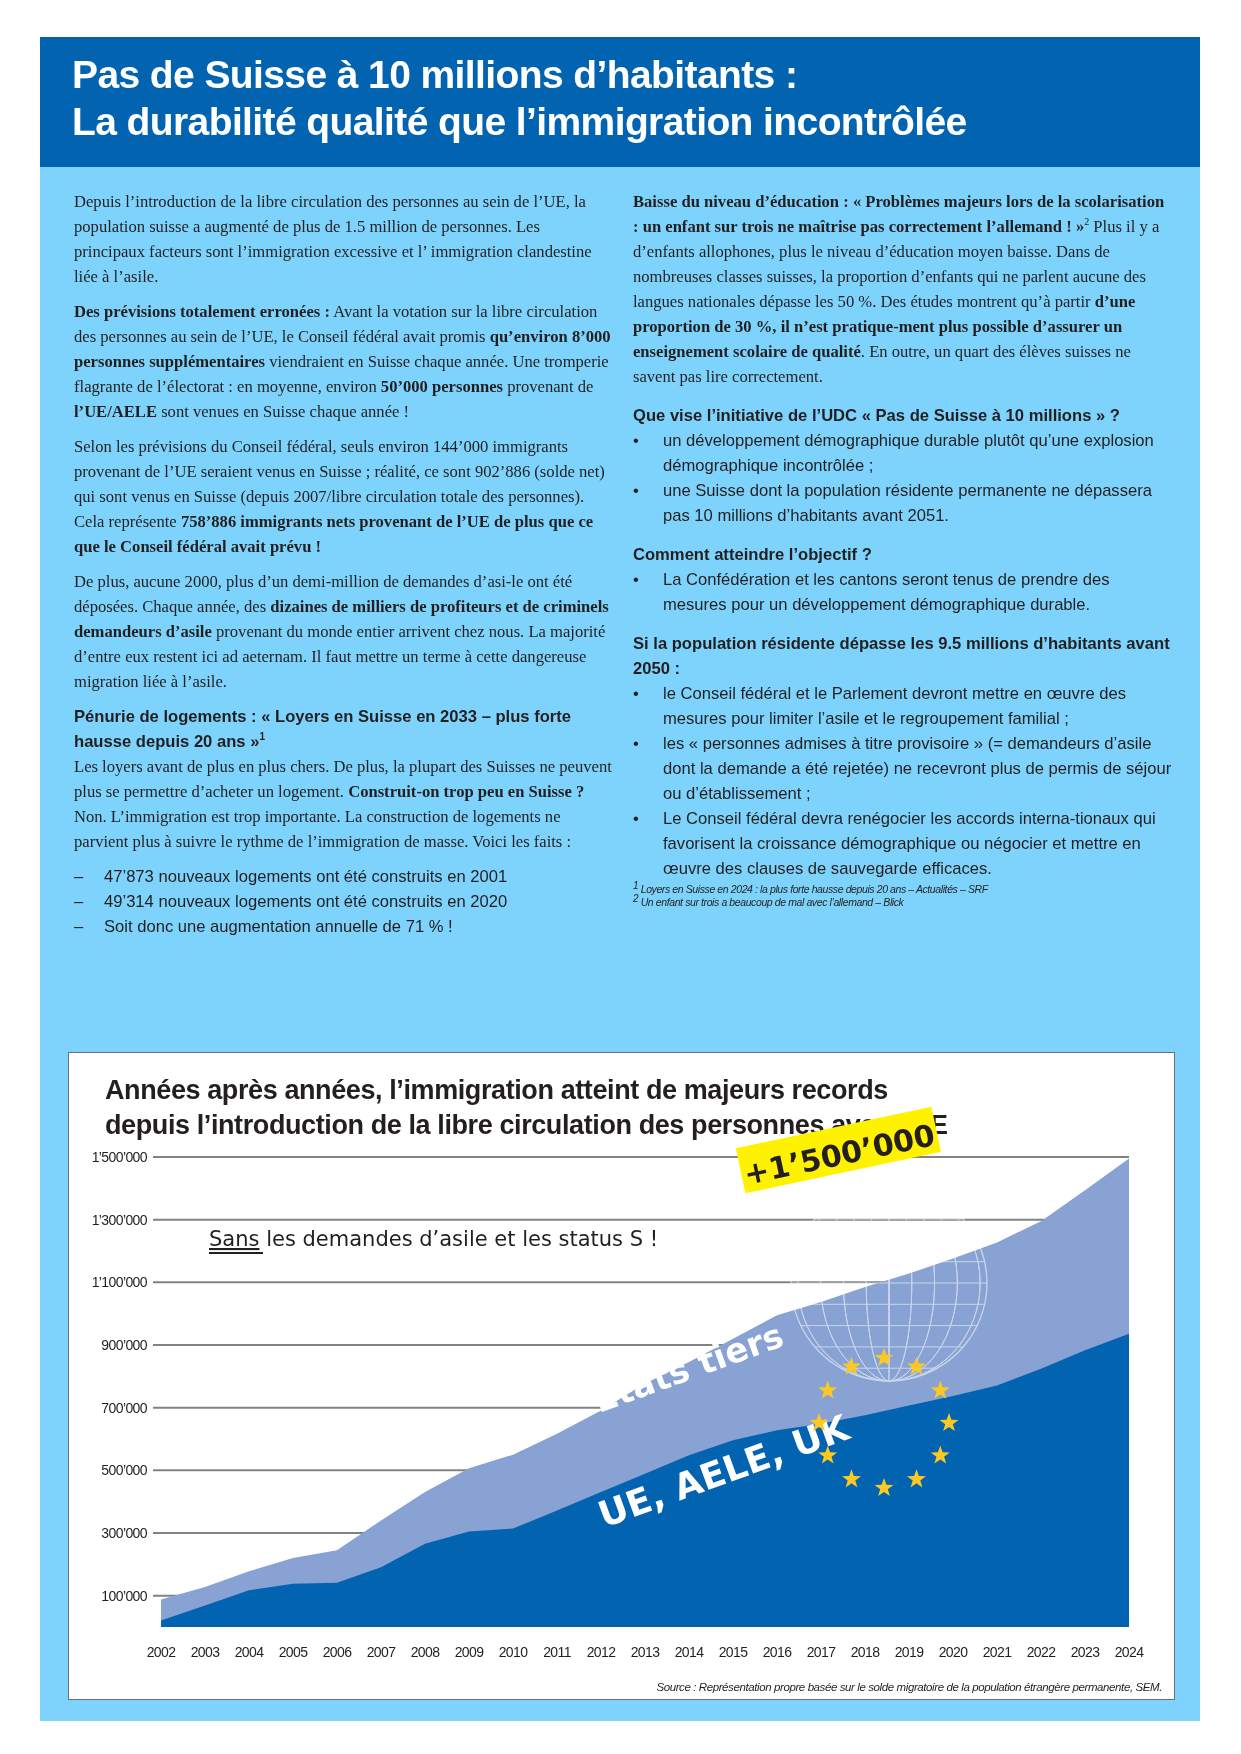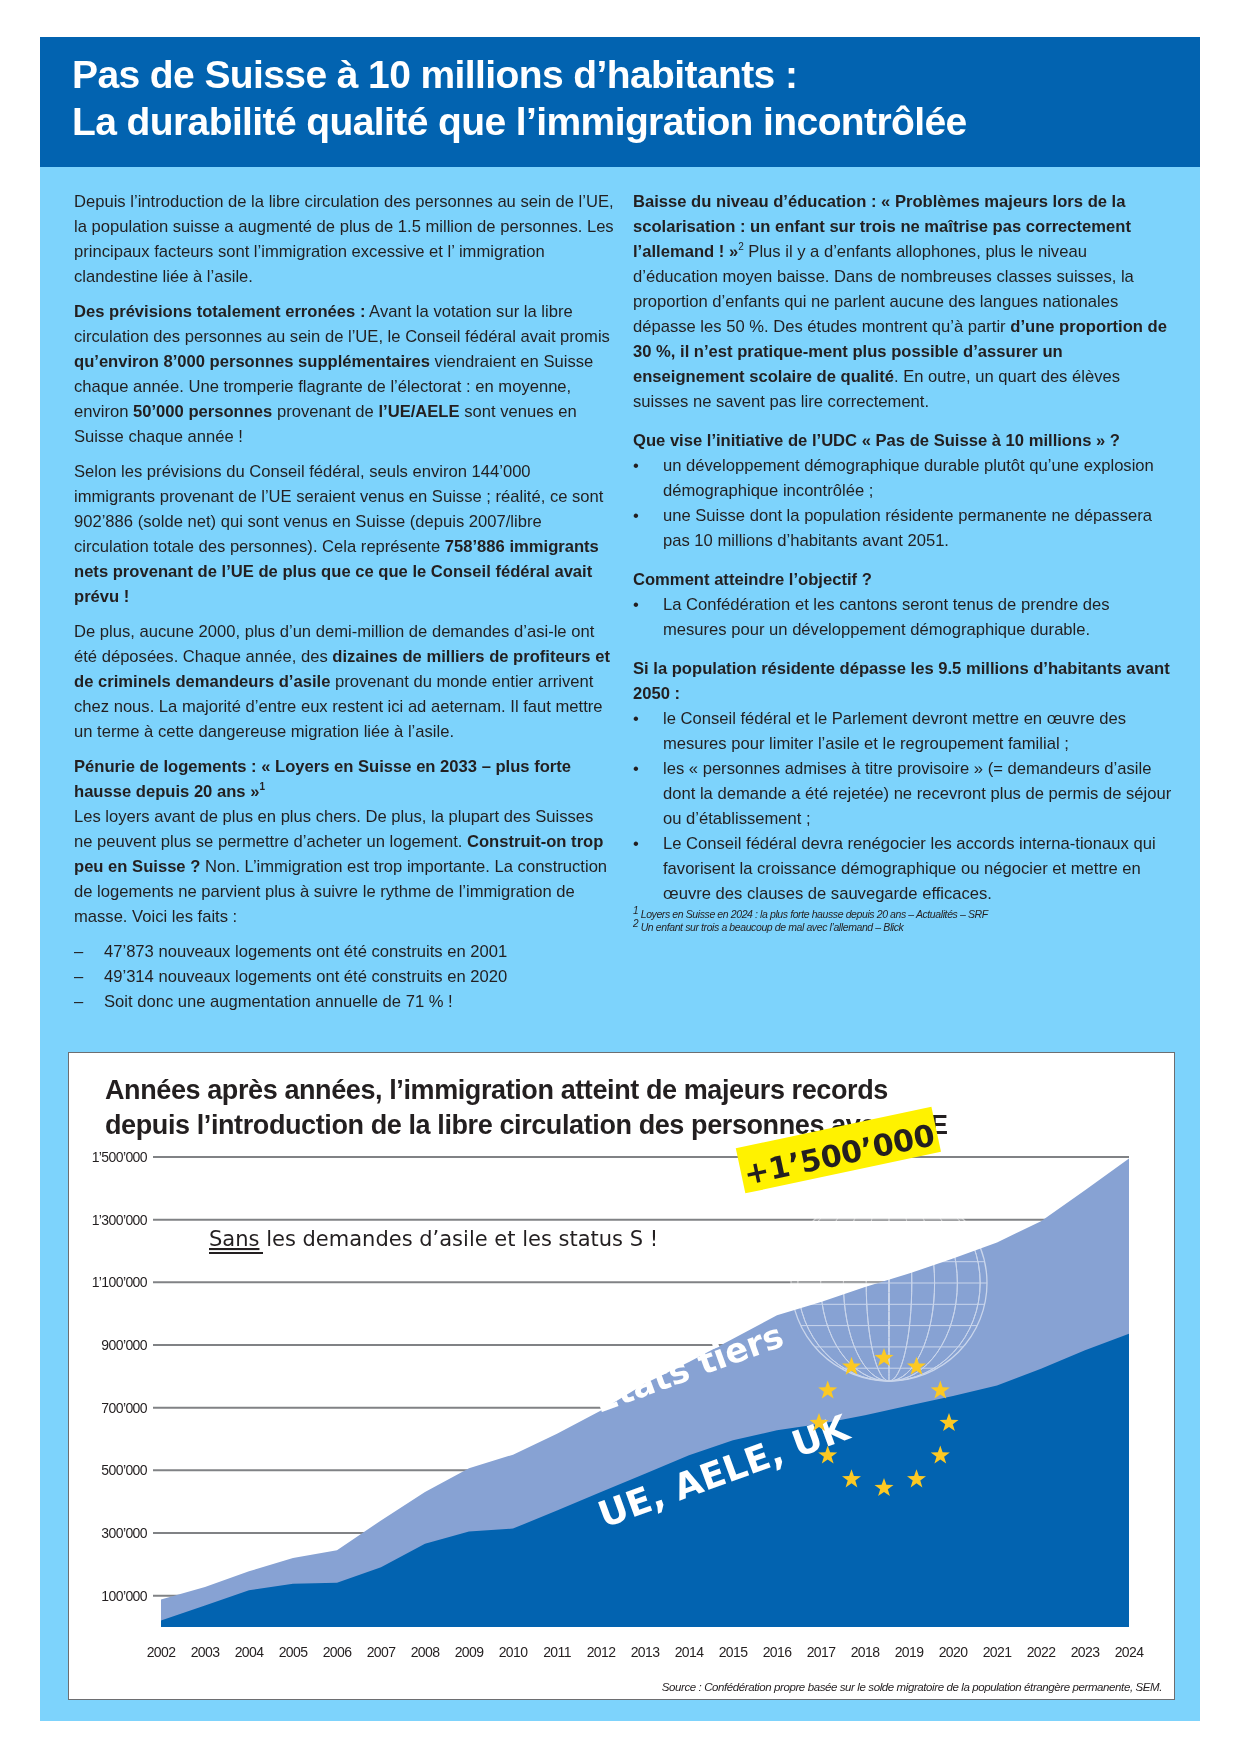--- a/index.html
+++ b/index.html
@@ -5,21 +5,21 @@
   * { box-sizing: border-box; margin: 0; padding: 0; }
   html, body { width: 1241px; height: 1754px; background: #ffffff; }
   body { font-family: "DejaVu Sans", sans-serif; color: #231f20; position: relative; }
   .page { position: absolute; left: 40px; top: 30px; width: 1160px; height: 1684px; background: #7dd3fc; margin-top: 7px; }
   .header { position: absolute; left: 0; top: 0; width: 1160px; height: 130px; background: #0263b0; color: #fff;
     font-family: "Liberation Sans", sans-serif; font-weight: bold; font-size: 39px; line-height: 47px; padding: 14px 0 0 32px; letter-spacing: -0.6px; }
   .header div { white-space: nowrap; }
   .col { position: absolute; top: 152px; width: 540px; font-family: "Liberation Sans", sans-serif; font-size: 16.6px; line-height: 25px; }
   .col.left { left: 34px; width: 540px; }
   .col.right { left: 593px; width: 540px; }
-  .col p { margin-bottom: 10px; }
+  .col p { margin-bottom: 10px; font-family: Liberation Serif, serif; }
   .col b { font-weight: bold; }
   .col h4 { font-size: 16.6px; font-weight: bold; line-height: 25px; }
   .col ul { list-style: none; margin-bottom: 10px; }
   .col li { position: relative; padding-left: 30px; }
   .col li .mark { position: absolute; left: 0; top: 0; width: 20px; }
   sup { font-size: 10px; vertical-align: super; line-height: 0; }
   .footnotes { text-align: left; font-style: italic; font-size: 10.5px; line-height: 13px; letter-spacing: -0.4px; margin-top: 2px; }
   .chart-box { position: absolute; left: 28px; top: 1015px; width: 1107px; height: 648px; background: #fff; border: 1.5px solid #6d6e71; }
   .chart-title { position: absolute; left: 36px; top: 20px; font-family: "Liberation Sans", sans-serif; font-weight: bold; font-size: 27px; line-height: 35px; color: #231f20; letter-spacing: -0.4px; white-space: nowrap; }
   .chart-svg { position: absolute; left: 0; top: 0; }
@@ -178,15 +178,15 @@
             <path d="M 847.5 416.3 L 849.9 423.1 L 857.0 423.2 L 851.3 427.5 L 853.4 434.4 L 847.5 430.3 L 841.6 434.4 L 843.7 427.5 L 838.0 423.2 L 845.1 423.1 Z" fill="#fcc923"></path>
             <path d="M 815.0 425.0 L 817.4 431.8 L 824.5 431.9 L 818.8 436.2 L 820.9 443.1 L 815.0 439.0 L 809.1 443.1 L 811.2 436.2 L 805.5 431.9 L 812.6 431.8 Z" fill="#fcc923"></path>
             <path d="M 782.5 416.3 L 784.9 423.1 L 792.0 423.2 L 786.3 427.5 L 788.4 434.4 L 782.5 430.3 L 776.6 434.4 L 778.7 427.5 L 773.0 423.2 L 780.1 423.1 Z" fill="#fcc923"></path>
             <path d="M 758.7 392.5 L 761.1 399.3 L 768.2 399.4 L 762.5 403.7 L 764.6 410.6 L 758.7 406.5 L 752.8 410.6 L 754.9 403.7 L 749.2 399.4 L 756.4 399.3 Z" fill="#fcc923"></path>
             <path d="M 750.0 360.0 L 752.4 366.8 L 759.5 366.9 L 753.8 371.2 L 755.9 378.1 L 750.0 374.0 L 744.1 378.1 L 746.2 371.2 L 740.5 366.9 L 747.6 366.8 Z" fill="#fcc923"></path>
             <path d="M 758.7 327.5 L 761.1 334.3 L 768.2 334.4 L 762.5 338.7 L 764.6 345.6 L 758.7 341.5 L 752.8 345.6 L 754.9 338.7 L 749.2 334.4 L 756.4 334.3 Z" fill="#fcc923"></path>
             <path d="M 782.5 303.7 L 784.9 310.5 L 792.0 310.6 L 786.3 314.9 L 788.4 321.8 L 782.5 317.7 L 776.6 321.8 L 778.7 314.9 L 773.0 310.6 L 780.1 310.5 Z" fill="#fcc923"></path>
           </g>
         </g>
     </svg>
-    <div class="source">Source : Confédération propre basée sur le solde migratoire de la population étrangère permanente, SEM.</div>
+    <div class="source">Source : Représentation propre basée sur le solde migratoire de la population étrangère permanente, SEM.</div>
   </div>
 </div>
 
 </body></html>

